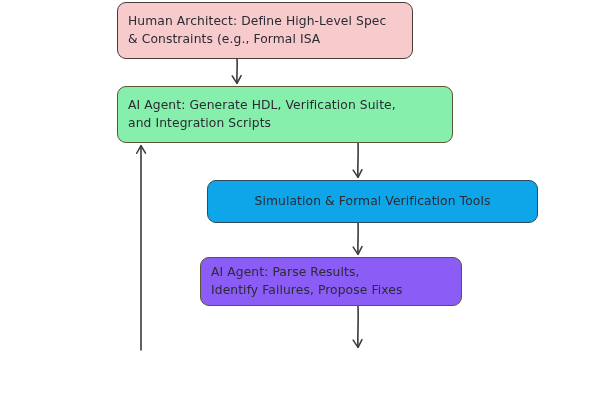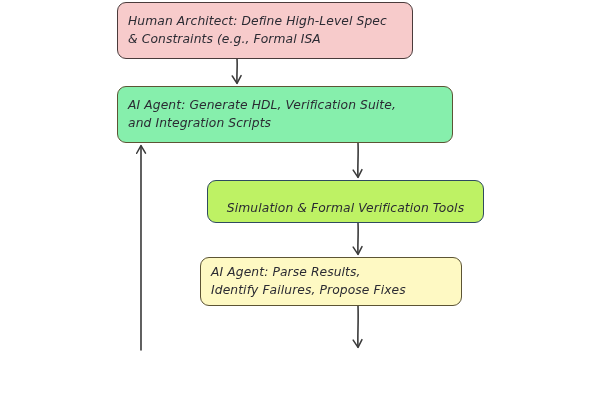--- a/index.html
+++ b/index.html
@@ -29,21 +29,20 @@
     border-radius: 9px;
     display: flex;
     align-items: center;
     justify-content: center;
     text-align: center;
     line-height: 1.45;
     font-size: 12.3px;
     color: #2b2b33;
     letter-spacing: 0.1px;
     padding: 4px 10px;
-    font-style: italic;
   }
   .node .label {
     display: block;
     white-space: pre-line;
   }
   
   .node::after {
     content: "";
     position: absolute;
     left: 2px;
@@ -64,28 +63,27 @@
     justify-content: flex-start;
   }
   #node-generate {
     left: 117px; top: 86px; width: 336px; height: 57px;
     background: #86efac;
     border: 1.6px solid #5c5434;
     text-align: left;
     justify-content: flex-start;
   }
   #node-tools {
-    left: 207px; top: 180px; width: 277px; height: 43px;
-    background: #bef264;
+    left: 207px; top: 180px; width: 331px; height: 43px;
+    background: #0ea5e9;
     border: 1.6px solid #2f4a60;
-    align-items: flex-end;
   }
   #node-parse {
     left: 200px; top: 257px; width: 262px; height: 49px;
-    background: #fef9c3;
+    background: #8b5cf6;
     border: 1.6px solid #5c5434;
     text-align: left;
     justify-content: flex-start;
   }
   #node-review {
     left: 120px; top: 350px; width: 326px; height: 48px;
     background: #f7cbcb;
     border: 1.6px solid #4a3b3b;
   }
 </style>

